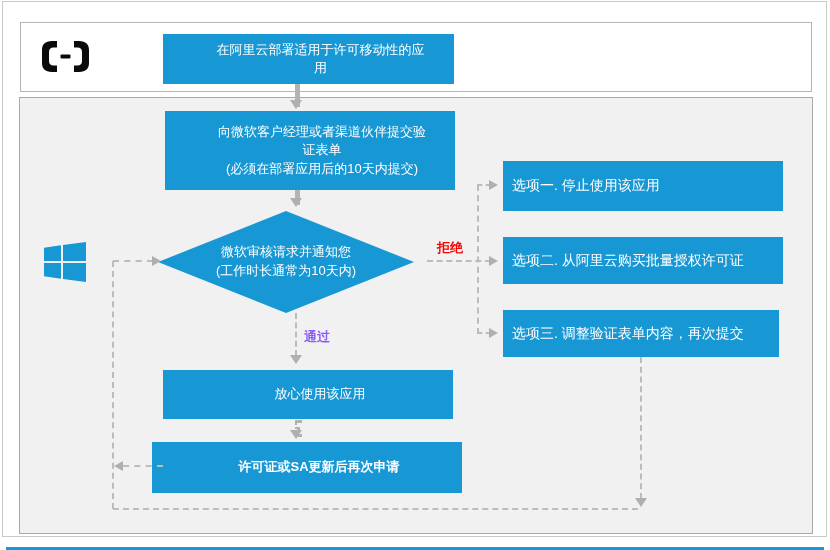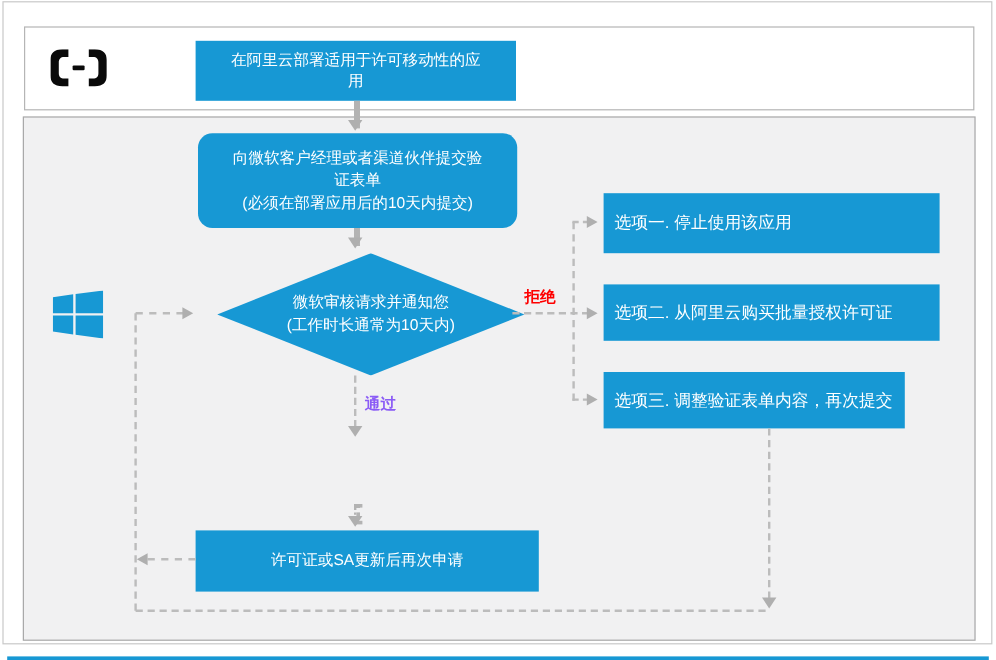--- a/index.html
+++ b/index.html
@@ -8,25 +8,25 @@
   .outer-frame{position:absolute;left:2px;top:1px;width:823px;height:534px;
                border:1px solid #c9c9c9;background:#fff;}
   .band-top{position:absolute;left:20px;top:22px;width:790px;height:68px;
             background:#ffffff;border:1px solid #b5b5b5;}
   .band-main{position:absolute;left:19px;top:97px;width:792px;height:435px;
              background:#f1f1f2;border:1px solid #a9a9a9;}
   .footer-strip{position:absolute;left:6px;top:547px;width:818px;height:3px;background:#1798d4;}
 
   .node{position:absolute;background:#1798d4;color:#ffffff;display:flex;
         align-items:center;justify-content:center;text-align:center;
-        font-size:13px;line-height:1.42;}
+        font-size:13px;line-height:1.42;padding-left:24px;}
   .node .lbl{white-space:pre-line;}
   .option{justify-content:flex-start;text-align:left;padding-left:9px;font-size:14px;box-sizing:border-box;}
 
-  .diamond-wrap{position:absolute;left:181px;top:211px;width:256px;height:102px;}
+  .diamond-wrap{position:absolute;left:158px;top:211px;width:256px;height:102px;}
   .diamond-wrap svg{position:absolute;left:0;top:0;}
   .diamond-text{position:absolute;left:0;top:0;width:100%;height:100%;display:flex;
                 align-items:center;justify-content:center;text-align:center;
                 color:#fff;font-size:13px;line-height:1.45;white-space:pre-line;}
 
   
   .hline{position:absolute;height:0;border-top:2px dashed #bcbcbc;}
   .vline{position:absolute;width:0;border-left:2px dashed #bcbcbc;}
   .solid{border-style:solid;border-color:#b3b3b3;}
   .dotted{border-style:dotted;border-color:#b3b3b3;}
@@ -66,46 +66,49 @@
       <path fill="#1798d4" d="M0,21 L17,21 L17,36.7 L0,34.3 Z"></path>
       <path fill="#1798d4" d="M19,21 L42,21 L42,40 L19,37 Z"></path>
     </svg>
   </div>
 
   <div class="node" style="left:163px;top:34px;width:267px;height:50px;">
     <div class="lbl">在阿里云部署适用于许可移动性的应
 用</div>
   </div>
 
-  <div class="node" style="left:165px;top:111px;width:266px;height:79px;border-radius:12px;">
+  <div class="node" style="left:165px;top:111px;width:266px;height:79px;">
     <div class="lbl">向微软客户经理或者渠道伙伴提交验
 证表单
 (必须在部署应用后的10天内提交)</div>
   </div>
 
   <div class="diamond-wrap">
     <svg width="256" height="102" viewBox="0 0 256 102">
       <polygon points="128,0 256,51 128,102 0,51" fill="#1798d4"></polygon>
     </svg>
     <div class="diamond-text">微软审核请求并通知您
 (工作时长通常为10天内)</div>
   </div>
 
   <div class="node option" style="left:503px;top:237px;width:280px;height:47px;">
     <div class="lbl">选项二. 从阿里云购买批量授权许可证</div>
   </div>
   <div class="node option" style="left:503px;top:161px;width:280px;height:50px;">
     <div class="lbl">选项一. 停止使用该应用</div>
   </div>
-  <div class="node option" style="left:503px;top:310px;width:251px;height:47px;">
+  <div class="node option" style="left:503px;top:310px;width:276px;height:47px;">
     <div class="lbl">选项三. 调整验证表单内容，再次提交</div>
   </div>
 
+  <div class="node" style="left:163px;top:370px;width:266px;height:49px;">
+    <div class="lbl">放心使用该应用</div>
+  </div>
 
-  <div class="node" style="left:163px;top:442px;width:286px;height:51px;">
+  <div class="node" style="left:152px;top:442px;width:286px;height:51px;font-weight:bold;">
     <div class="lbl">许可证或SA更新后再次申请</div>
   </div>
 
   <div class="branch-label reject" style="left:437px;top:239px;font-family:Liberation Mono, monospace;">拒绝</div>
   <div class="branch-label pass" style="left:304px;top:328px;">通过</div>
 
   <div class="vline solid" style="left:295px;top:84px;height:17px;"></div>
   <div class="arr arr-down" style="left:290px;top:100px;"></div>
 
   <div class="vline solid" style="left:295px;top:190px;height:9px;"></div>

